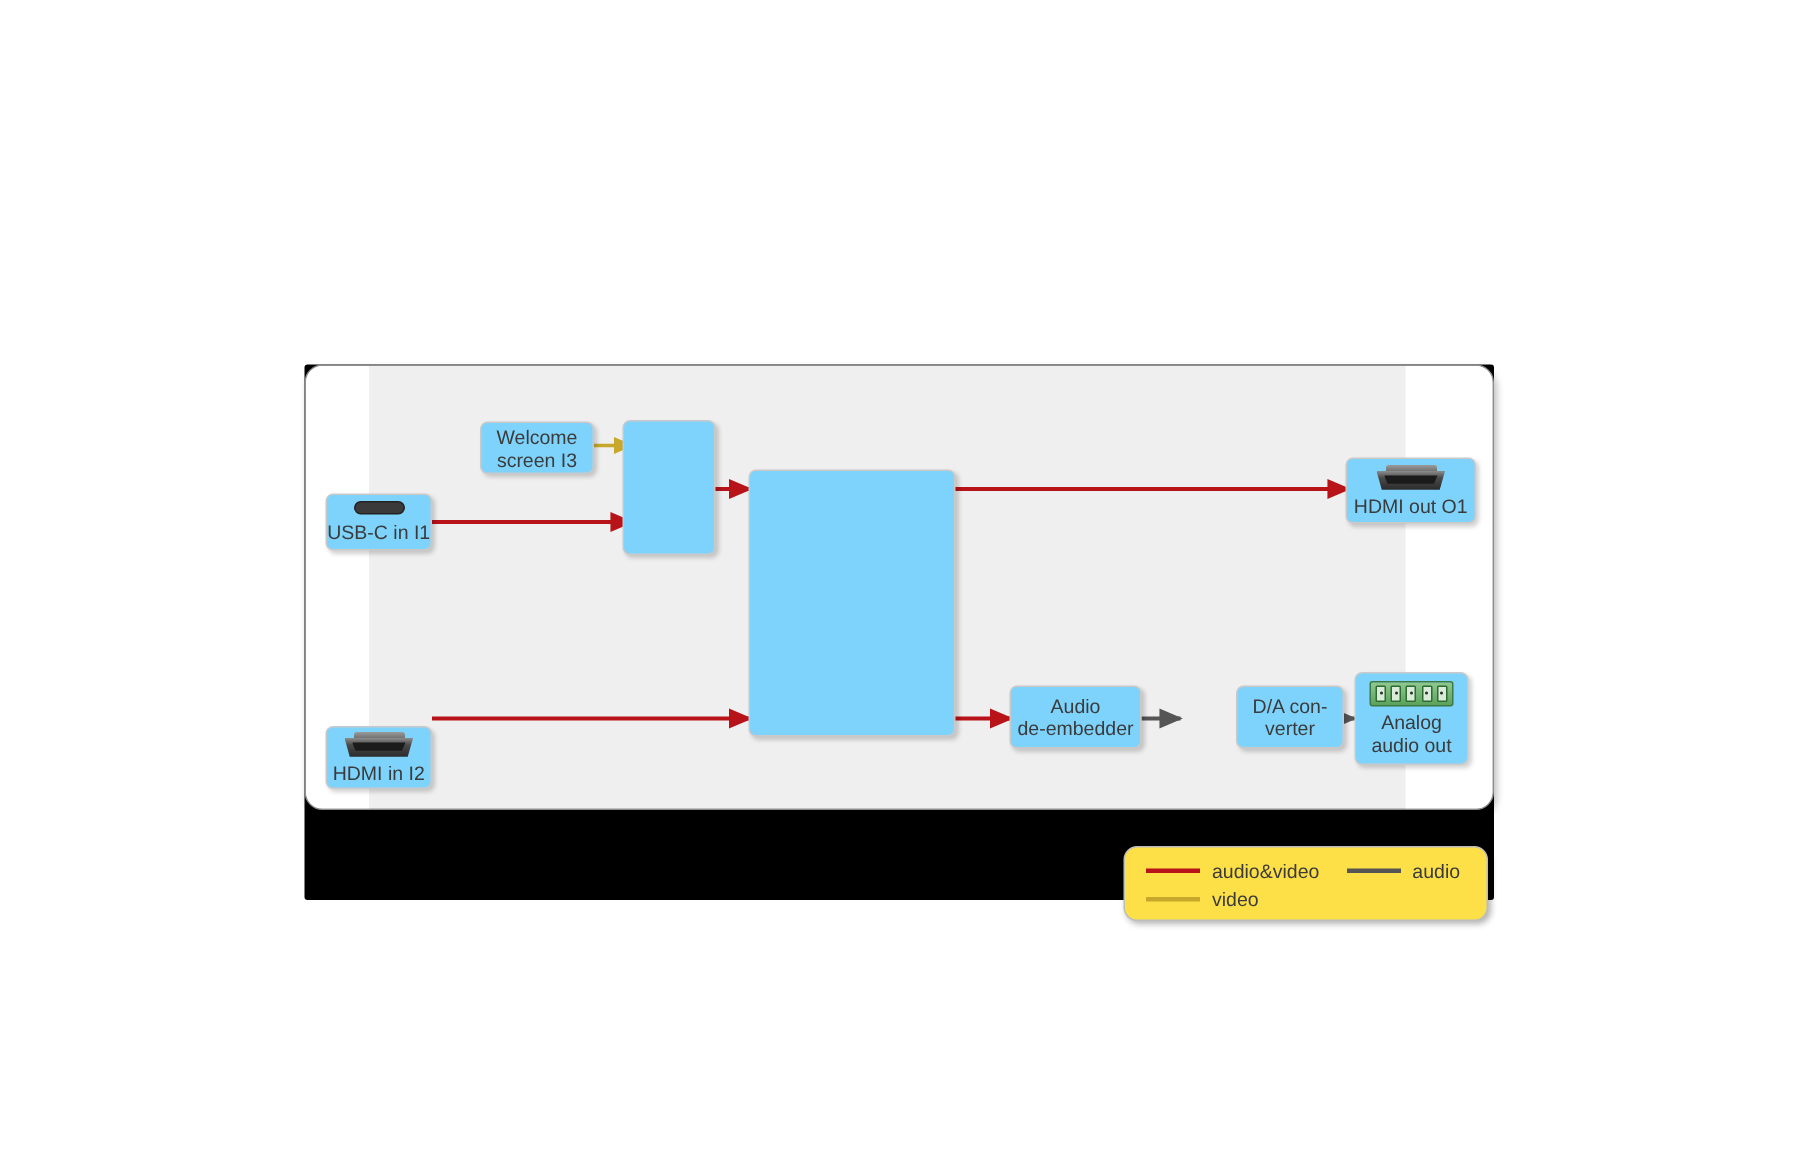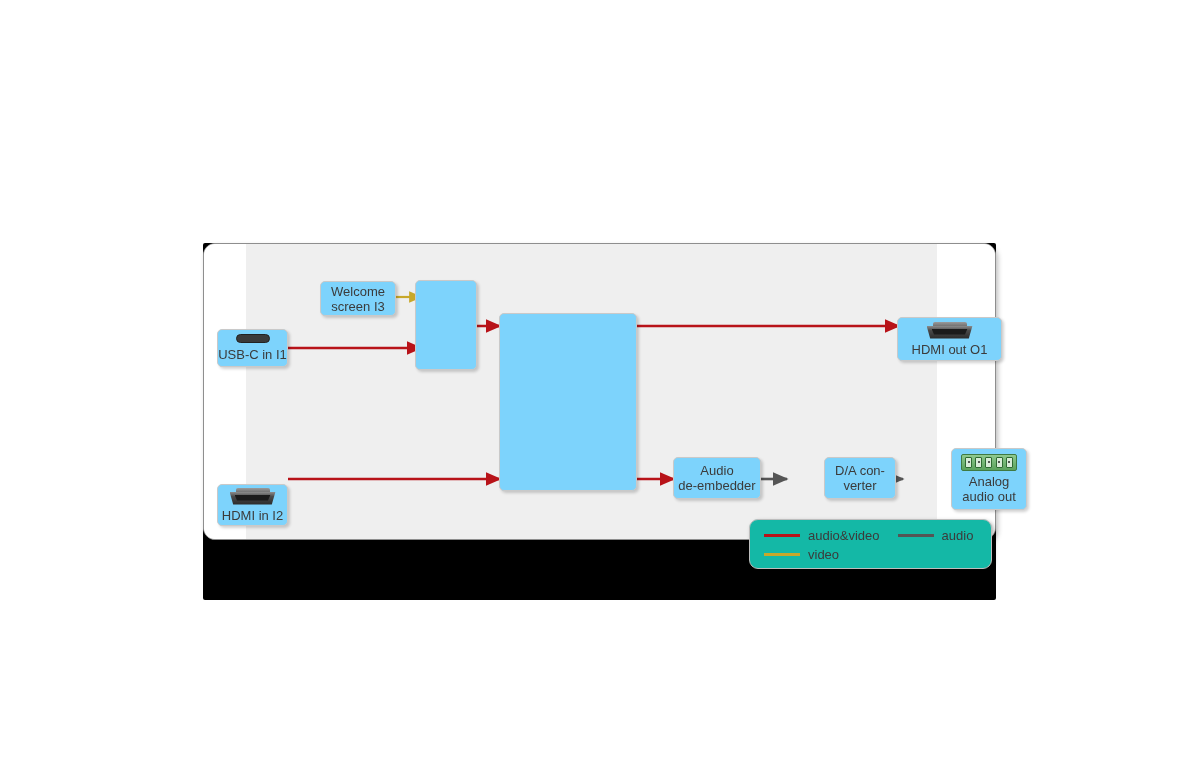--- a/index.html
+++ b/index.html
@@ -149,24 +149,24 @@
     left: 1.5px; top: 3px;
     width: 2px; height: 2px;
     background: #2a2a2a;
     border-radius: 50%;
   }
 
   
   #legend {
     position: absolute;
     left: 749px;
-    top: 519px;
+    top: 564px;
     width: 243px;
     height: 50px;
-    background: #14b8a6;
+    background: #fde047;
     border: 1px solid #bdbdbd;
     border-radius: 9px;
     box-shadow: 2px 2px 4px rgba(0,0,0,0.3);
     box-sizing: border-box;
     padding: 6px 10px 0 14px;
   }
   .legend-row {
     display: flex;
     align-items: center;
     height: 19px;
@@ -266,28 +266,28 @@
   <div class="node" style="left:673px; top:457px; width:88px; height:42px;">
     <span>Audio
 de-embedder</span>
   </div>
 
   <div class="node" style="left:824px; top:457px; width:72px; height:42px;">
     <span>D/A con-
 verter</span>
   </div>
 
-  <div class="node" style="left:897px; top:305px; width:105px; height:44px;margin-top:12px;">
+  <div class="node" style="left:897px; top:305px; width:87px; height:44px;">
     <span class="hdmi-icon">
       <span class="lip"></span><span class="shell"></span><span class="slot"></span>
     </span>
     <span>HDMI out O1</span>
   </div>
 
-  <div class="node" style="left:903px; top:448px; width:76px; height:62px;margin-left:48px;">
+  <div class="node" style="left:903px; top:448px; width:76px; height:62px;">
     <span class="terminal-icon">
       <span class="screw"></span><span class="screw"></span><span class="screw"></span>
       <span class="screw"></span><span class="screw"></span>
     </span>
     <span>Analog
 audio out</span>
   </div>
 
   <div id="legend">
     <div class="legend-row">

